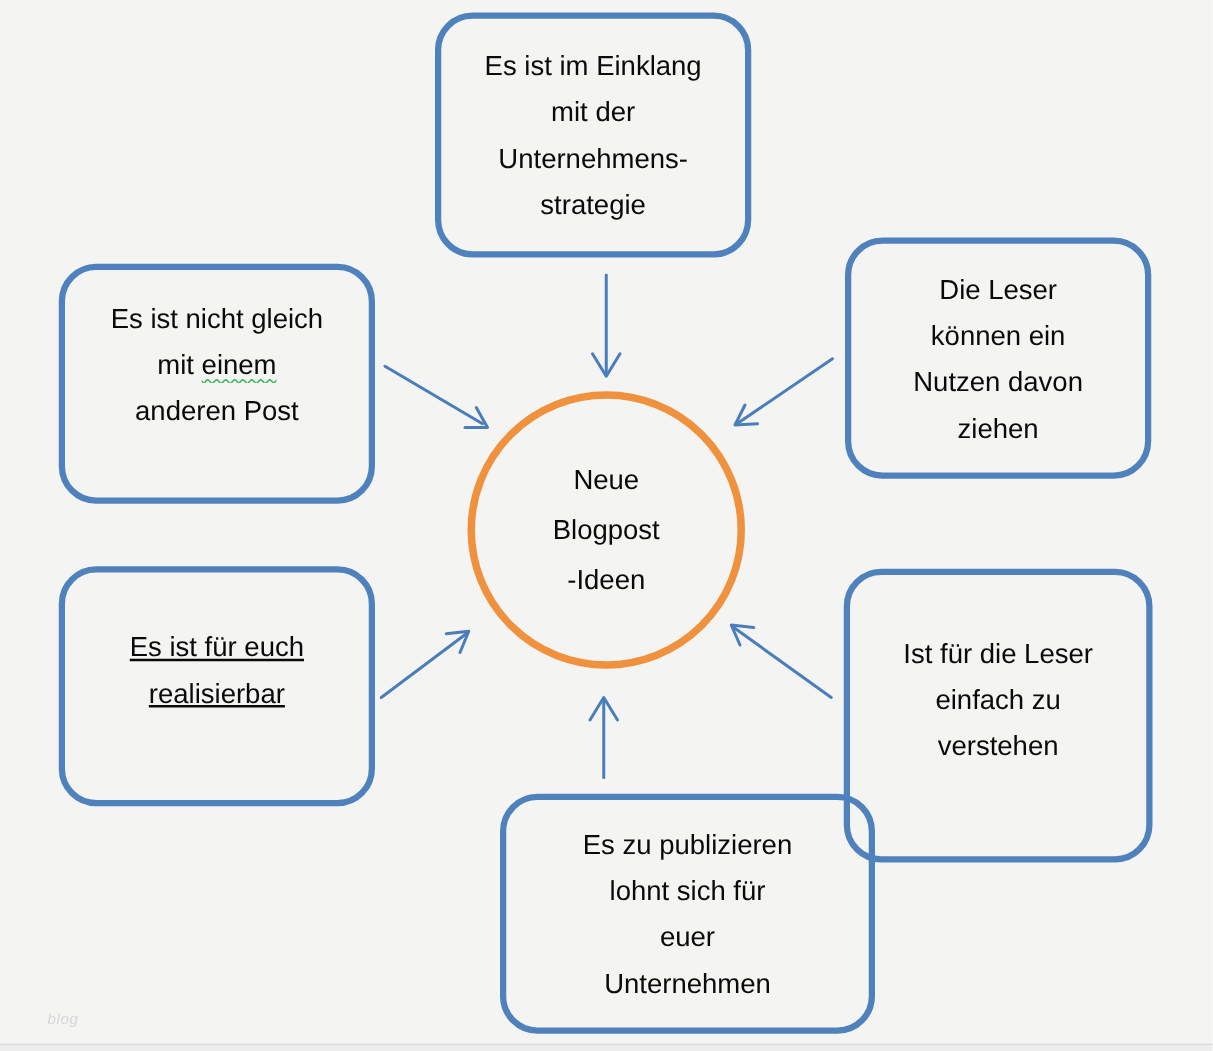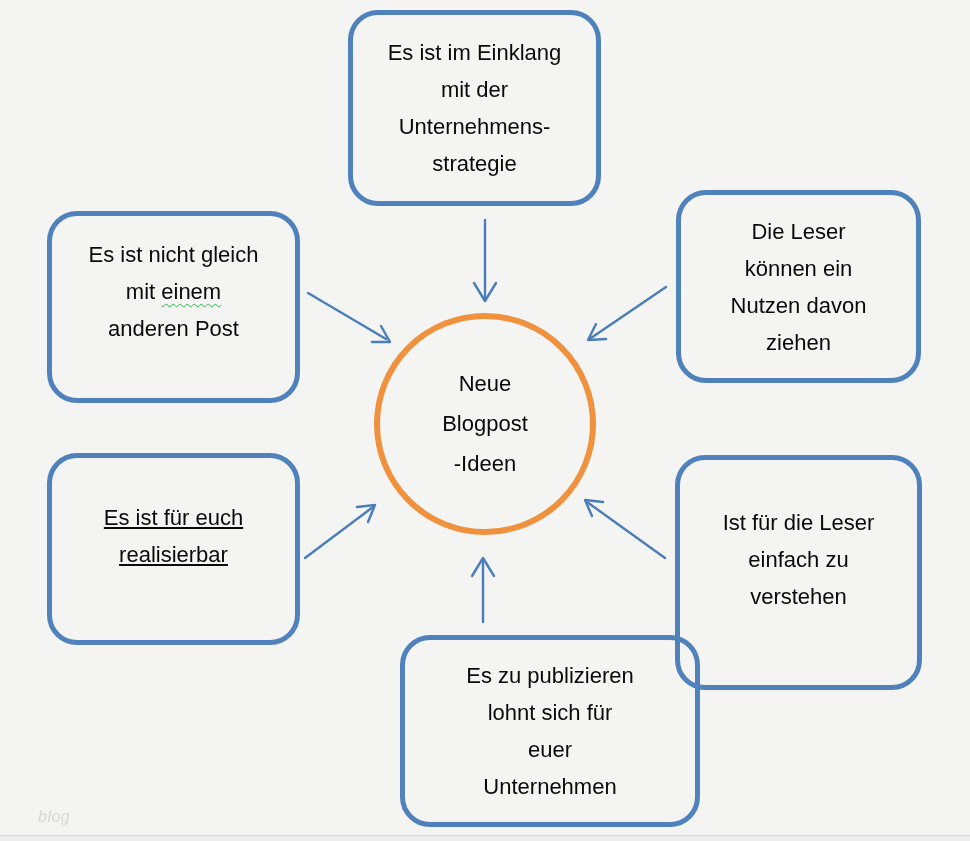--- a/index.html
+++ b/index.html
@@ -71,21 +71,21 @@
     text-decoration-line: underline;
     text-decoration-style: wavy;
     text-decoration-color: var(--squiggle, #2eb34b);
     text-decoration-thickness: 1px;
     text-underline-offset: 4px;
   }
 
   .watermark {
     position: absolute;
     left: 38px; top: 808px;
-    font-size: 16px;
+    font-size: 12px;
     letter-spacing: 0.5px;
     color: var(--watermark, #d6d6d6);
     font-style: italic;
   }
 
   .bottom-strip {
     position: absolute;
     left: 0; bottom: 0;
     width: 100%; height: 5px;
     background: var(--bottom-strip, #ededed);

